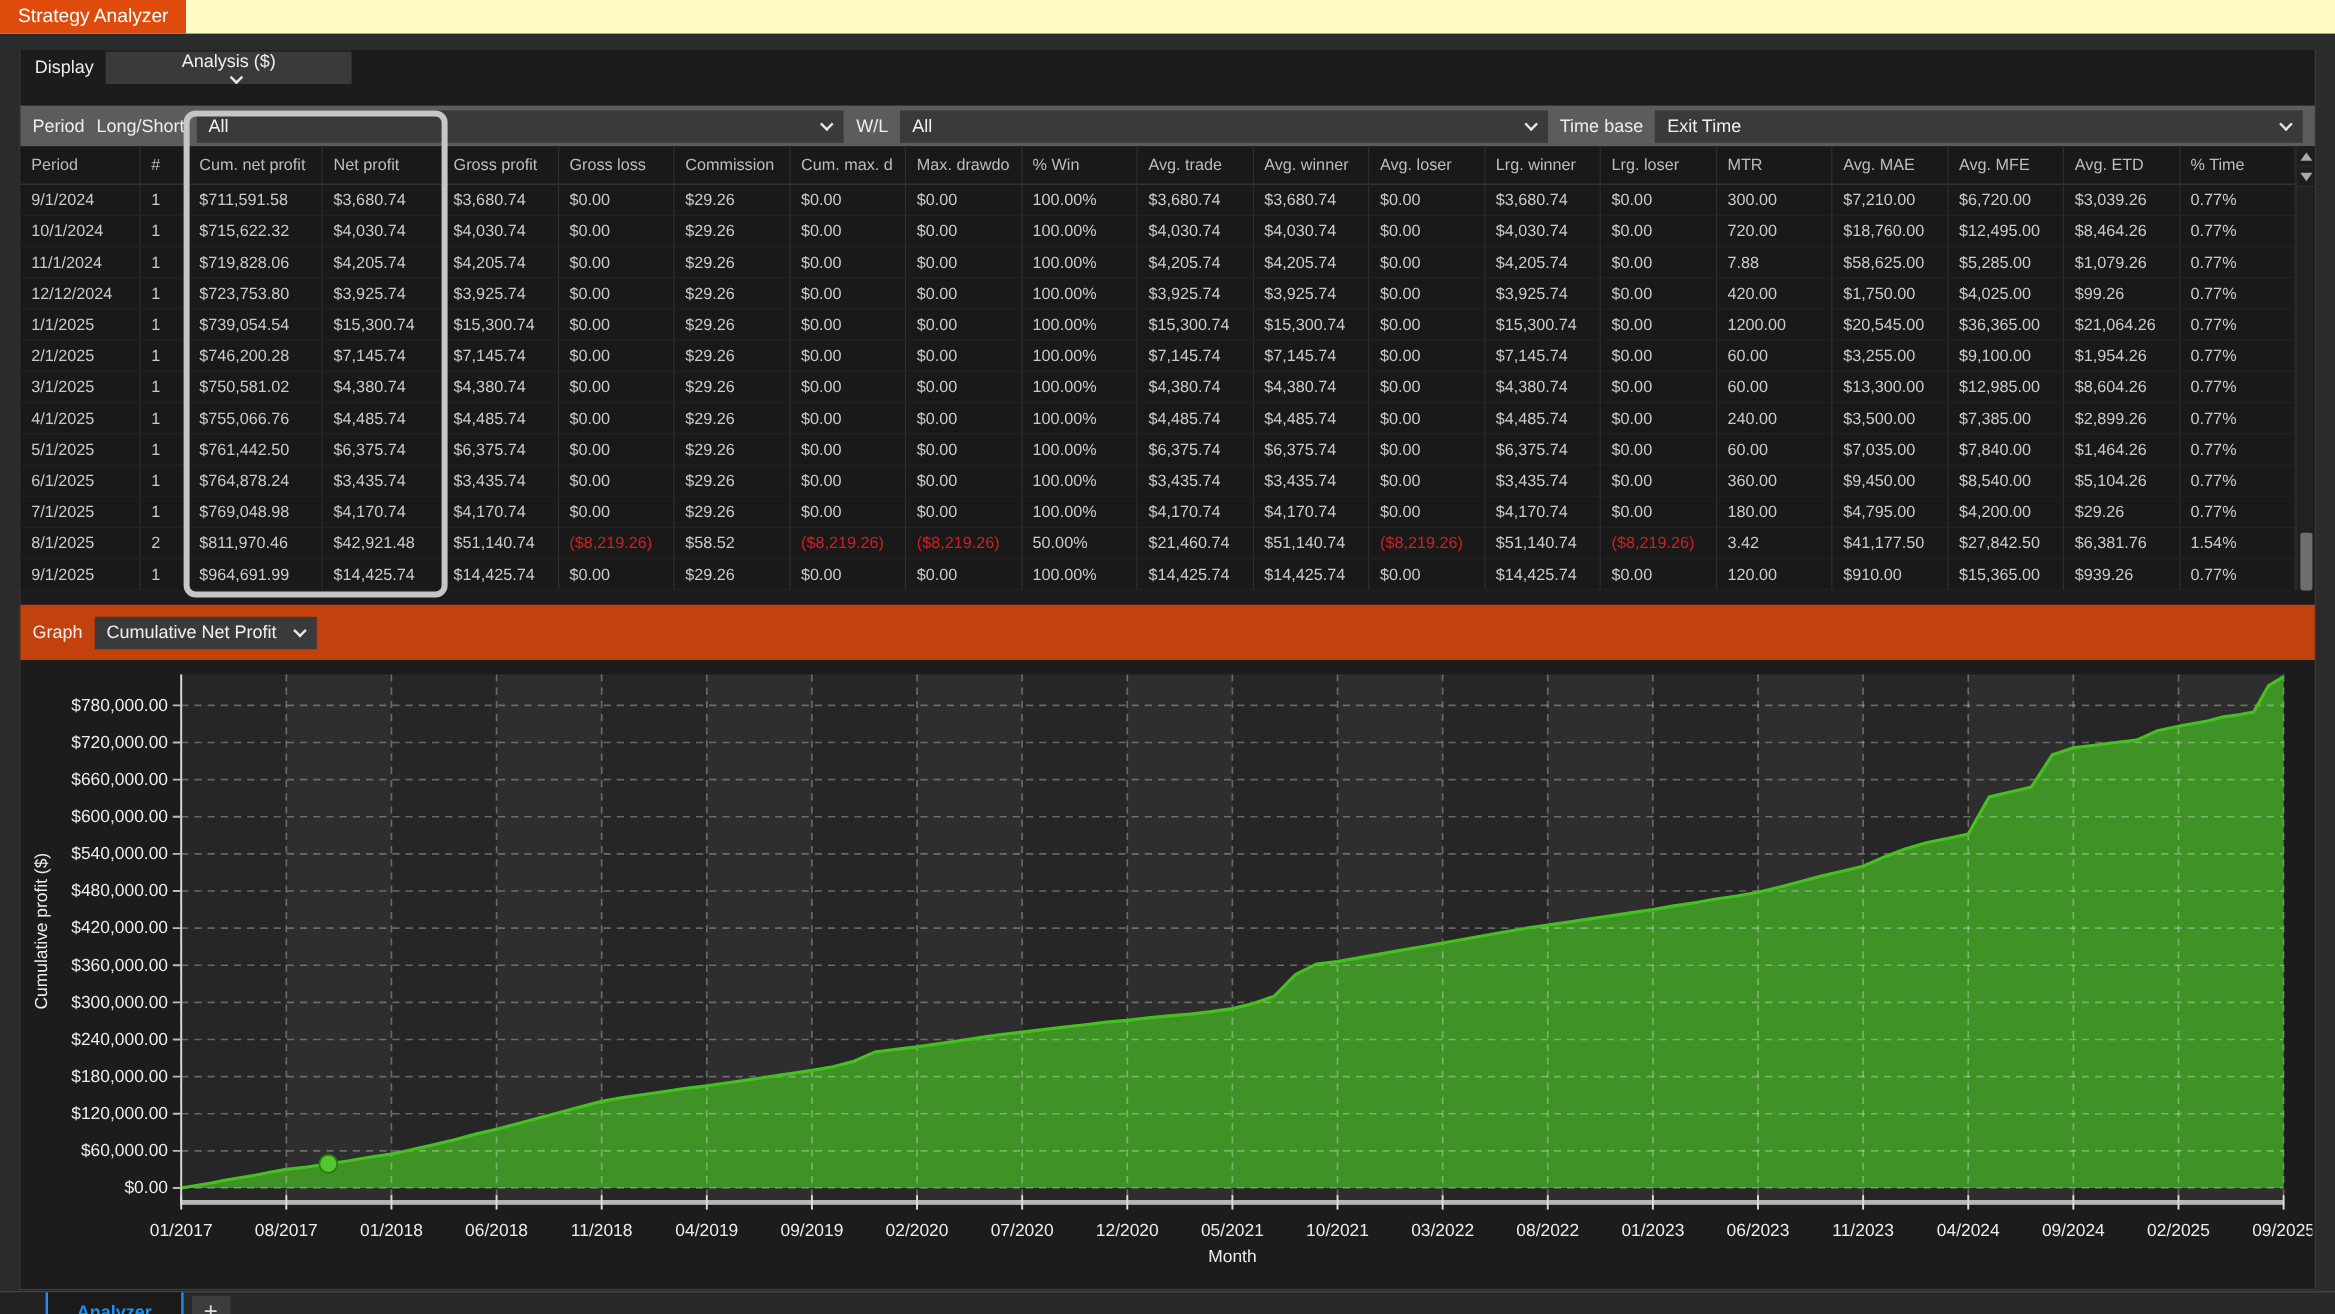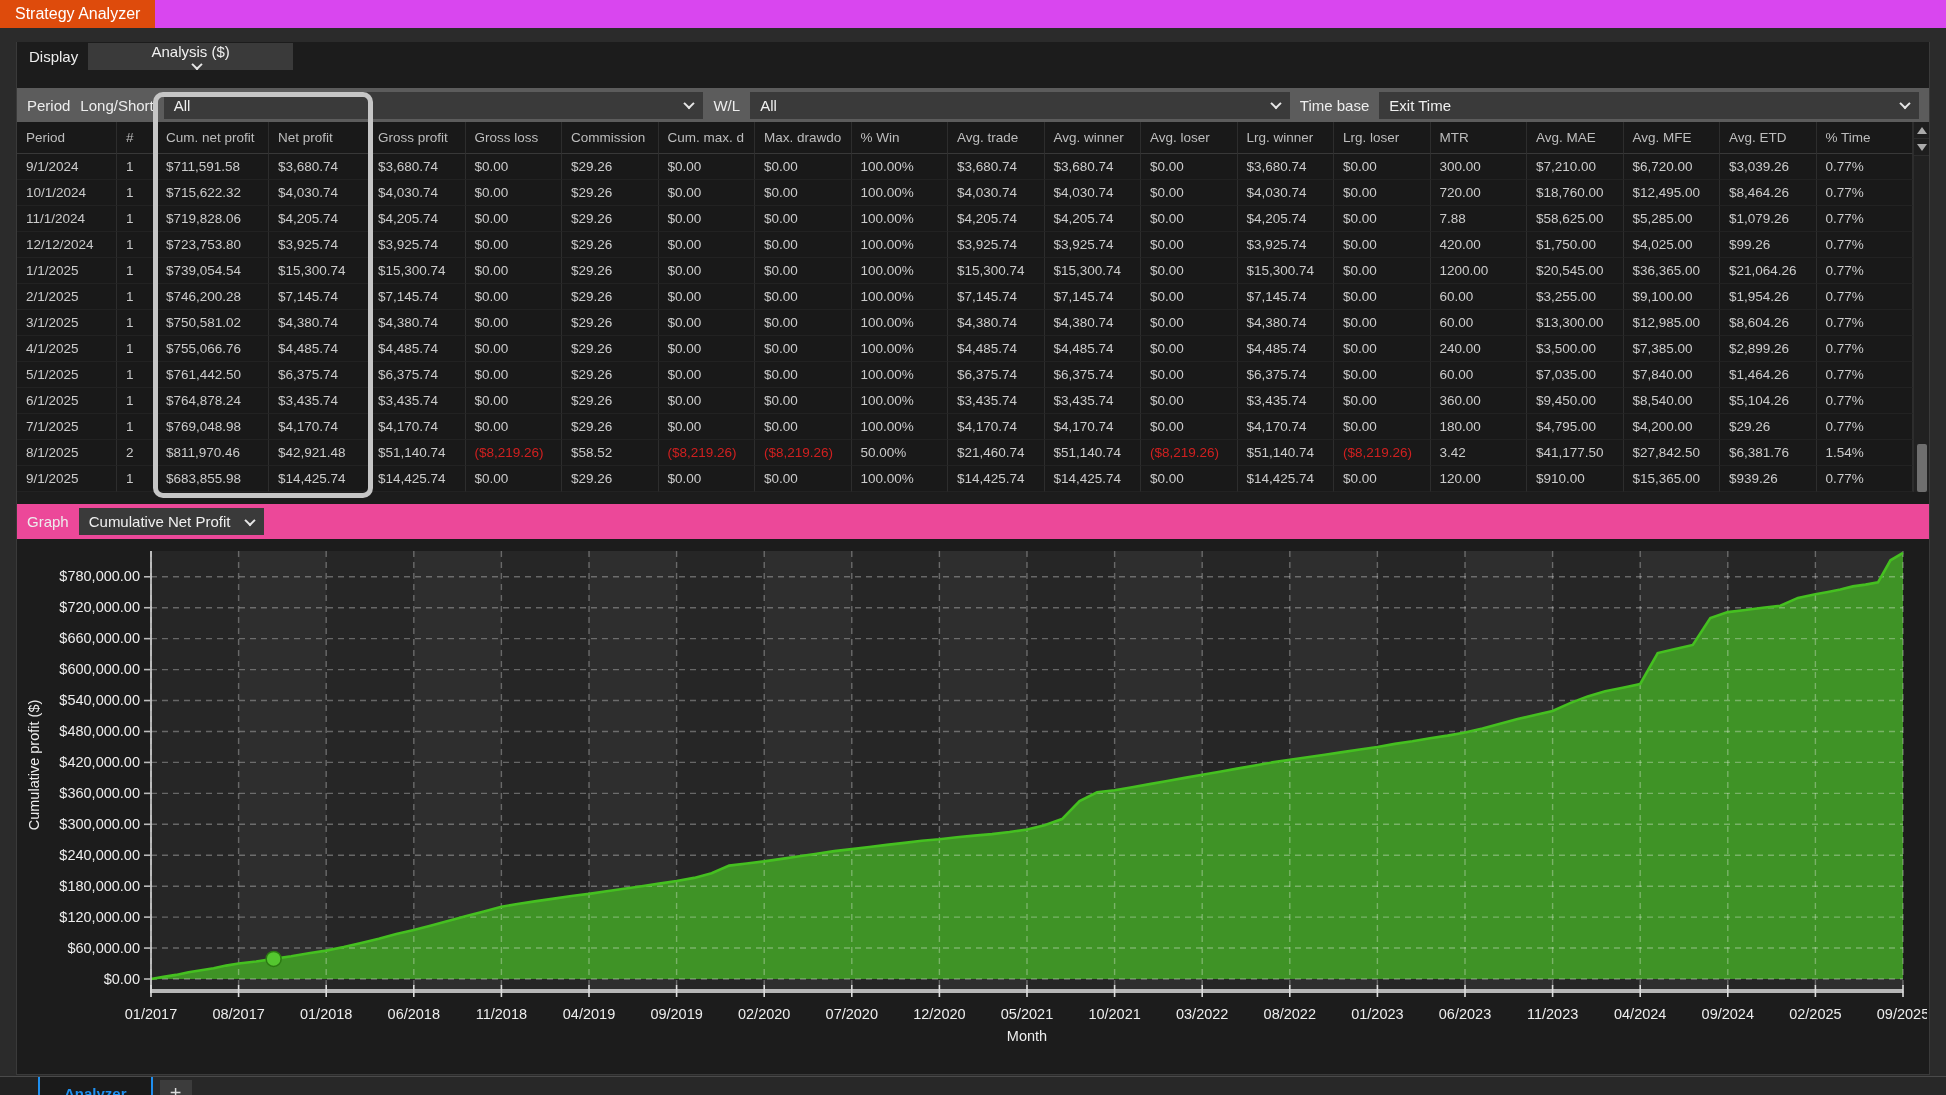--- a/index.html
+++ b/index.html
@@ -1,20 +1,20 @@
 <!DOCTYPE html>
 <html><head>
 <meta charset="utf-8">
 <style>
   * { margin:0; padding:0; box-sizing:border-box; }
   html,body { width:1946px; height:1095px; overflow:hidden;
     background:#2B2B2B; font-family:"Liberation Sans","DejaVu Sans",sans-serif; }
 
   
-  .titlebar { height:28px; background:#d946ef; }
+  .titlebar { height:28px; background:#fef9c3; }
   .app-tab { display:inline-block; height:28px; line-height:28px; padding:0 15px;
     background:#DE4B0C; color:#FFFFFF; font-size:16px; }
 
   
   .panel { position:relative; margin:0 16px; height:1033px;
     background:#1C1C1C; border:1px solid #3A3A3A; border-top:none; }
 
   .display-row { display:flex; align-items:center; margin:14px 0 18px 12px; height:28px; }
   .lbl { color:#EDEDED; font-size:15px; margin-right:10px; white-space:nowrap; }
 
@@ -48,21 +48,21 @@
     border-left:1px solid #2D2D2D; }
   .sbtn { height:17px; display:flex; align-items:center; justify-content:center;
     background:#1E1E1E; border-bottom:1px solid #2D2D2D; cursor:pointer; }
   .tri-up { width:0; height:0; border-left:5px solid transparent; border-right:5px solid transparent;
     border-bottom:7px solid #ABABAB; }
   .tri-dn { width:0; height:0; border-left:5px solid transparent; border-right:5px solid transparent;
     border-top:7px solid #ABABAB; }
   .sthumb { position:absolute; left:3px; top:322px; width:10px; height:48px;
     background:#6E6E6E; border-radius:2px; }
 
-  .graph-bar { display:flex; align-items:center; height:35px; background:#ec4899;
+  .graph-bar { display:flex; align-items:center; height:46px; background:#c2410c;
     padding:0 10px; margin-top:12px; }
 
   .chart-area { margin-top:4px; }
 
   
   .footer { height:33px; display:flex; align-items:stretch; background:#282828;
     border-top:1px solid #4A4A4A; margin-top:1px; }
   .foot-spacer { width:38px; background:#222222; }
   .sep-blue { width:2px; background:#1F8FEF; }
   .tab-analyzer { display:flex; align-items:center; padding:0 24px; background:#1A1A1A;
@@ -391,21 +391,21 @@
           <div class="neg">($8,219.26)</div>
           <div>3.42</div>
           <div>$41,177.50</div>
           <div>$27,842.50</div>
           <div>$6,381.76</div>
           <div>1.54%</div>
         </div>
         <div class="trow">
           <div>9/1/2025</div>
           <div>1</div>
-          <div>$683,855.98</div>
+          <div>$964,691.99</div>
           <div>$14,425.74</div>
           <div>$14,425.74</div>
           <div>$0.00</div>
           <div>$29.26</div>
           <div>$0.00</div>
           <div>$0.00</div>
           <div>100.00%</div>
           <div>$14,425.74</div>
           <div>$14,425.74</div>
           <div>$0.00</div>

